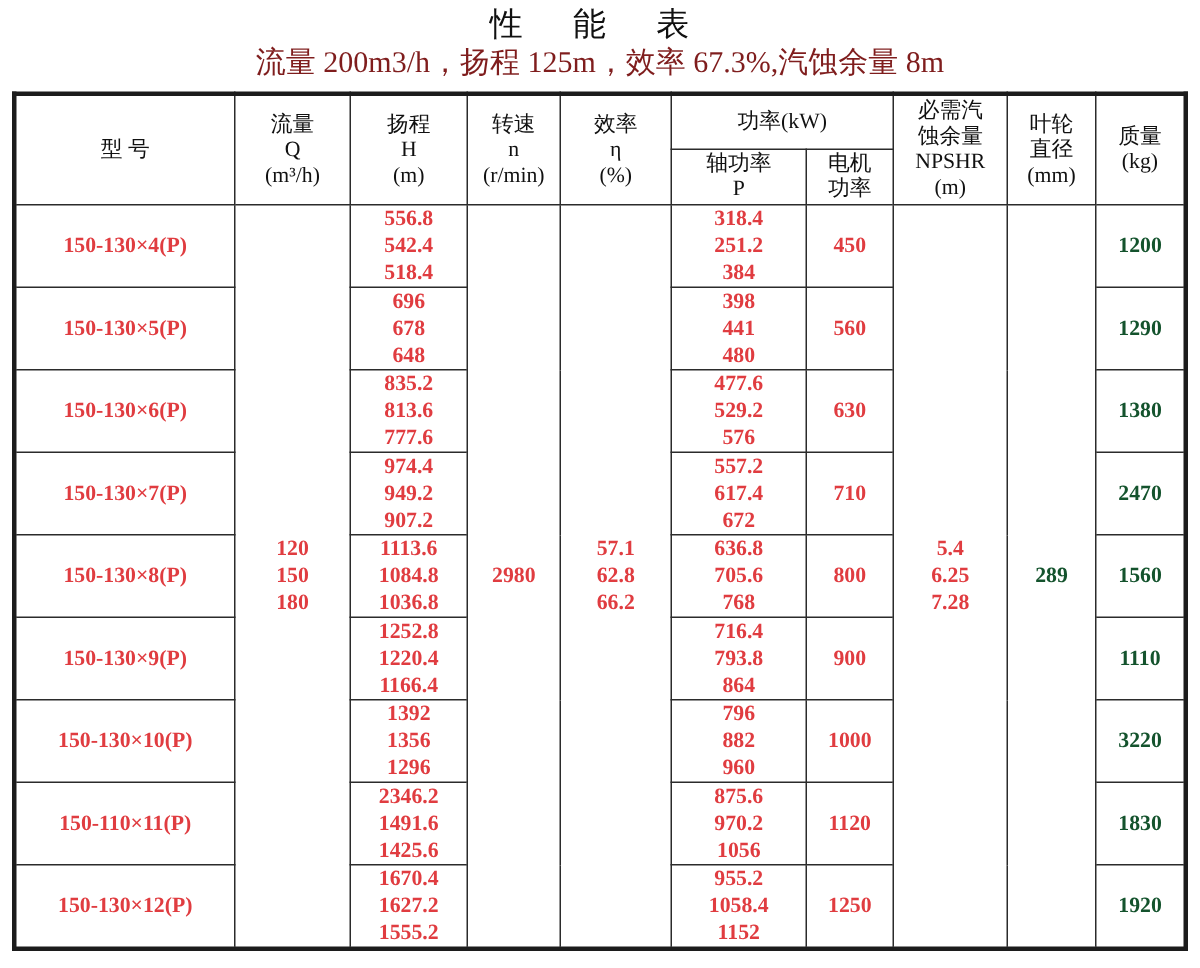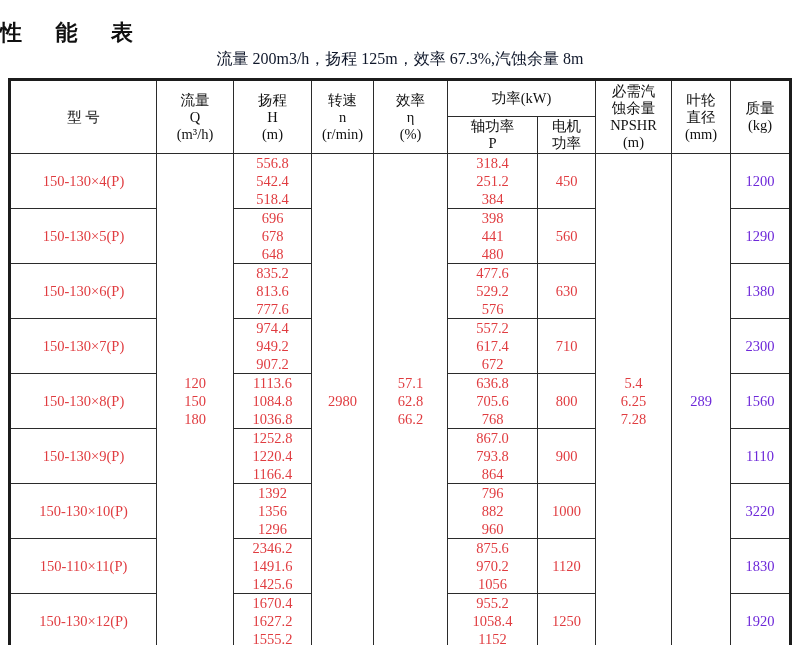--- a/index.html
+++ b/index.html
@@ -5,54 +5,55 @@
   * { box-sizing: border-box; }
   html, body { margin: 0; padding: 0; }
   body {
     width: 800px; height: 645px;
     background: #ffffff;
     font-family: "Liberation Serif", "DejaVu Serif", serif;
     color: #1a1a1a;
     overflow: hidden;
   }
   .title {
+    text-align: center;
     font-size: 22px;
-    font-weight: bold;
+    font-weight: normal;
     letter-spacing: 14px;
     color: #111;
-    padding-top: 20px;
+    padding-top: 3px;
     line-height: 26px;
   }
   .subtitle {
     text-align: center;
-    font-size: 16px;
-    color: #0f172a;
+    font-size: 20px;
+    color: #7f1d1d;
     line-height: 26px;
     margin-bottom: 6px;
   }
   table.perf {
     border-collapse: collapse;
     table-layout: fixed;
     margin-left: 8px;
     border: 3px solid #1c1c1c;
   }
   table.perf td {
     border: 1.5px solid #2b2b2b;
     padding: 0 2px;
     text-align: center;
     vertical-align: middle;
     white-space: pre-line;
     font-size: 14.5px;
   }
   thead td { line-height: 17px; color: #111; }
-  tbody td { line-height: 18px; }
+  tbody td { line-height: 18px; font-weight: bold; }
   thead tr { height: 37px; }
   tbody tr { height: 55px; }
   td.red { color: #e03c40; }
-  td.black { color: #6d28d9; margin-left: 48px; }
+  td.black { color: #14532d; margin-left: 48px; }
 </style>
 </head>
 <body>
 
 <div class="title">性 能 表</div>
 <div class="subtitle">流量 200m3/h，扬程 125m，效率 67.3%,汽蚀余量 8m</div>
 
 <table class="perf">
   <colgroup>
     <col style="width:147px">
@@ -146,39 +147,39 @@
       </tr>
       <tr>
         <td class="red">150-130×7(P)</td>
         <td class="red">974.4
 949.2
 907.2</td>
         <td class="red">557.2
 617.4
 672</td>
         <td class="red">710</td>
-        <td class="black">2300</td>
+        <td class="black">2470</td>
       </tr>
       <tr>
         <td class="red">150-130×8(P)</td>
         <td class="red">1113.6
 1084.8
 1036.8</td>
         <td class="red">636.8
 705.6
 768</td>
         <td class="red">800</td>
         <td class="black">1560</td>
       </tr>
       <tr>
         <td class="red">150-130×9(P)</td>
         <td class="red">1252.8
 1220.4
 1166.4</td>
-        <td class="red">867.0
+        <td class="red">716.4
 793.8
 864</td>
         <td class="red">900</td>
         <td class="black">1110</td>
       </tr>
       <tr>
         <td class="red">150-130×10(P)</td>
         <td class="red">1392
 1356
 1296</td>

